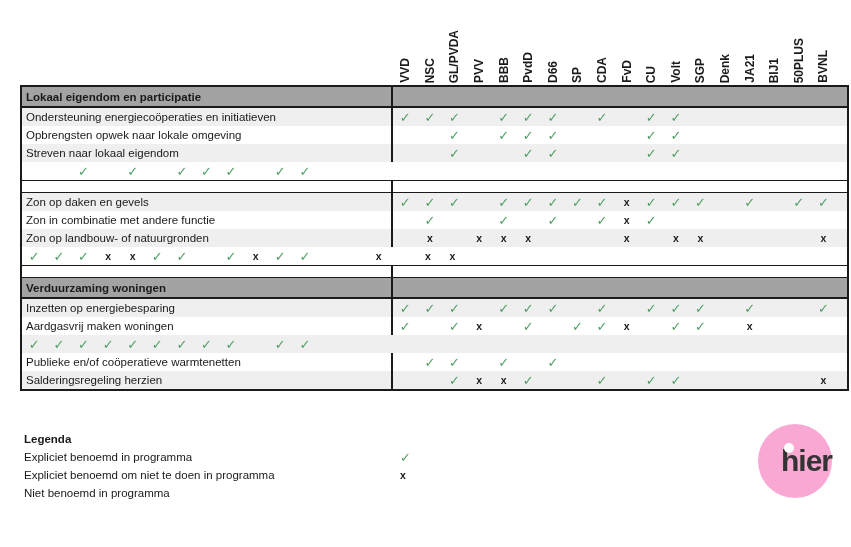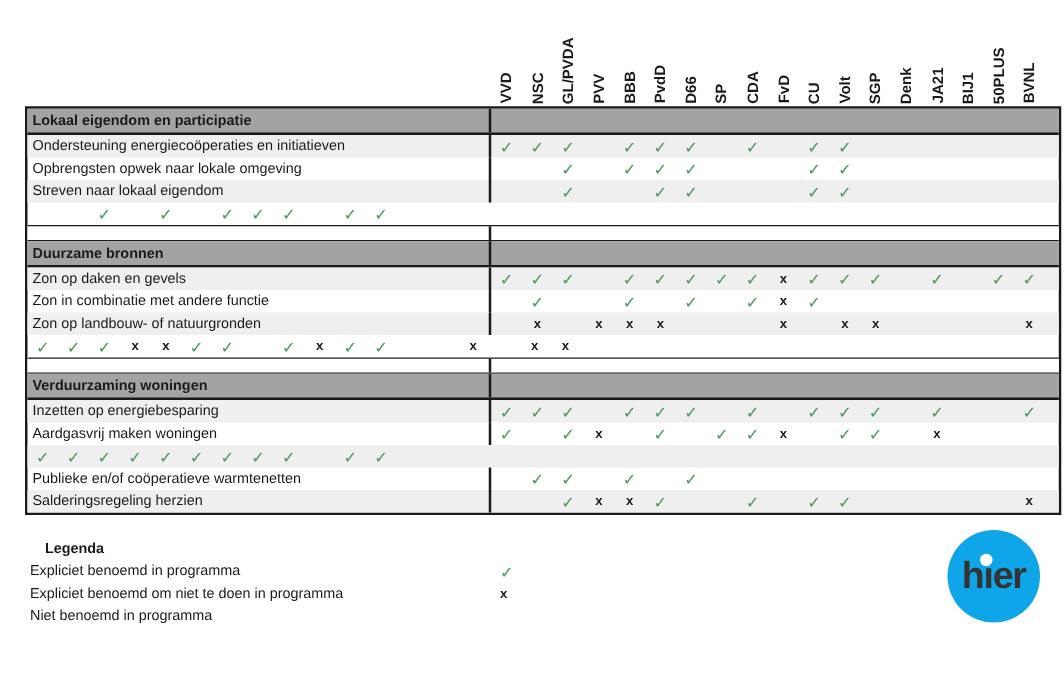--- a/index.html
+++ b/index.html
@@ -50,30 +50,30 @@
     white-space: nowrap; overflow: hidden;
   }
   .row-sechead .rlabel { font-weight: bold; }
   .cell { flex: 0 0 24.6px; display: flex; align-items: center; justify-content: center; }
   .fill { flex: 1 1 auto; }
   .mk-c { color: #4f9d63; font-size: 13px; line-height: 1; }
   .mk-x { color: #1a1a1a; font-weight: bold; font-size: 10.5px; line-height: 1; }
 
   
   .legend { position: absolute; left: 24px; top: 430px; width: 440px; font-size: 11.5px; }
-  .legend-title { font-weight: bold; height: 18px; line-height: 18px; margin-left: 12px; }
+  .legend-title { font-weight: bold; height: 18px; line-height: 18px; }
   .legend-item { position: relative; height: 18px; line-height: 18px; }
   .legend-mark { position: absolute; left: 376px; top: 0; height: 18px; display: flex; align-items: center; }
 
   
   .logo {
     position: absolute; left: 758px; top: 424px;
     width: 74px; height: 74px; border-radius: 50%;
-    background: #0ea5e9;
-    display: flex; align-items: center; justify-content: center;
+    background: #f9a8d4;
+    display: flex; align-items: center; justify-content: flex-end;
   }
   .logo-text { font-weight: bold; font-size: 30px; color: #333333; letter-spacing: -1px; }
   .logo-dot {
     position: absolute; left: 26px; top: 19px;
     width: 10px; height: 10px; border-radius: 50%;
     background: #ffffff;
   }
 </style>
 </head>
 <body>
@@ -280,24 +280,20 @@
         <div class="cell"></div>
         <div class="cell"></div>
         <div class="cell"></div>
         <div class="cell"></div>
         <div class="fill"></div>
       </div>
       <div class="row row-gap">
         <div class="rlabel"></div>
         <div class="fill"></div>
       </div>
-      <div class="row row-sechead">
-        <div class="rlabel">Duurzame bronnen</div>
-        <div class="fill"></div>
-      </div>
       <div class="row row-data row-alt">
         <div class="rlabel">Zon op daken en gevels</div>
         <div class="cell">
           <span class="mk-c">✓</span>
         </div>
         <div class="cell">
           <span class="mk-c">✓</span>
         </div>
         <div class="cell">
           <span class="mk-c">✓</span>

